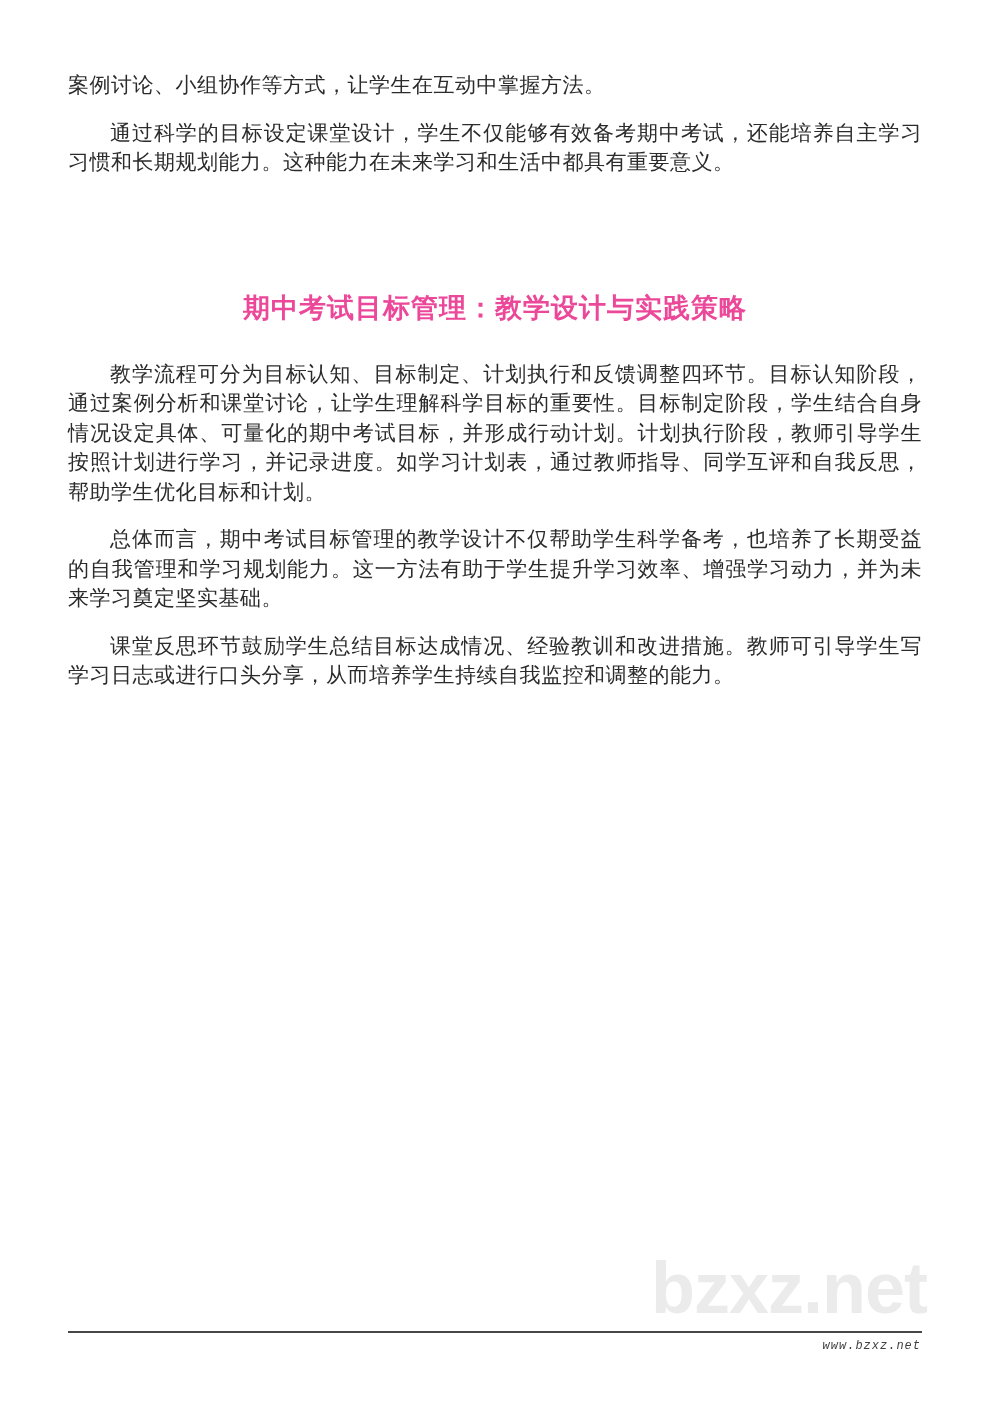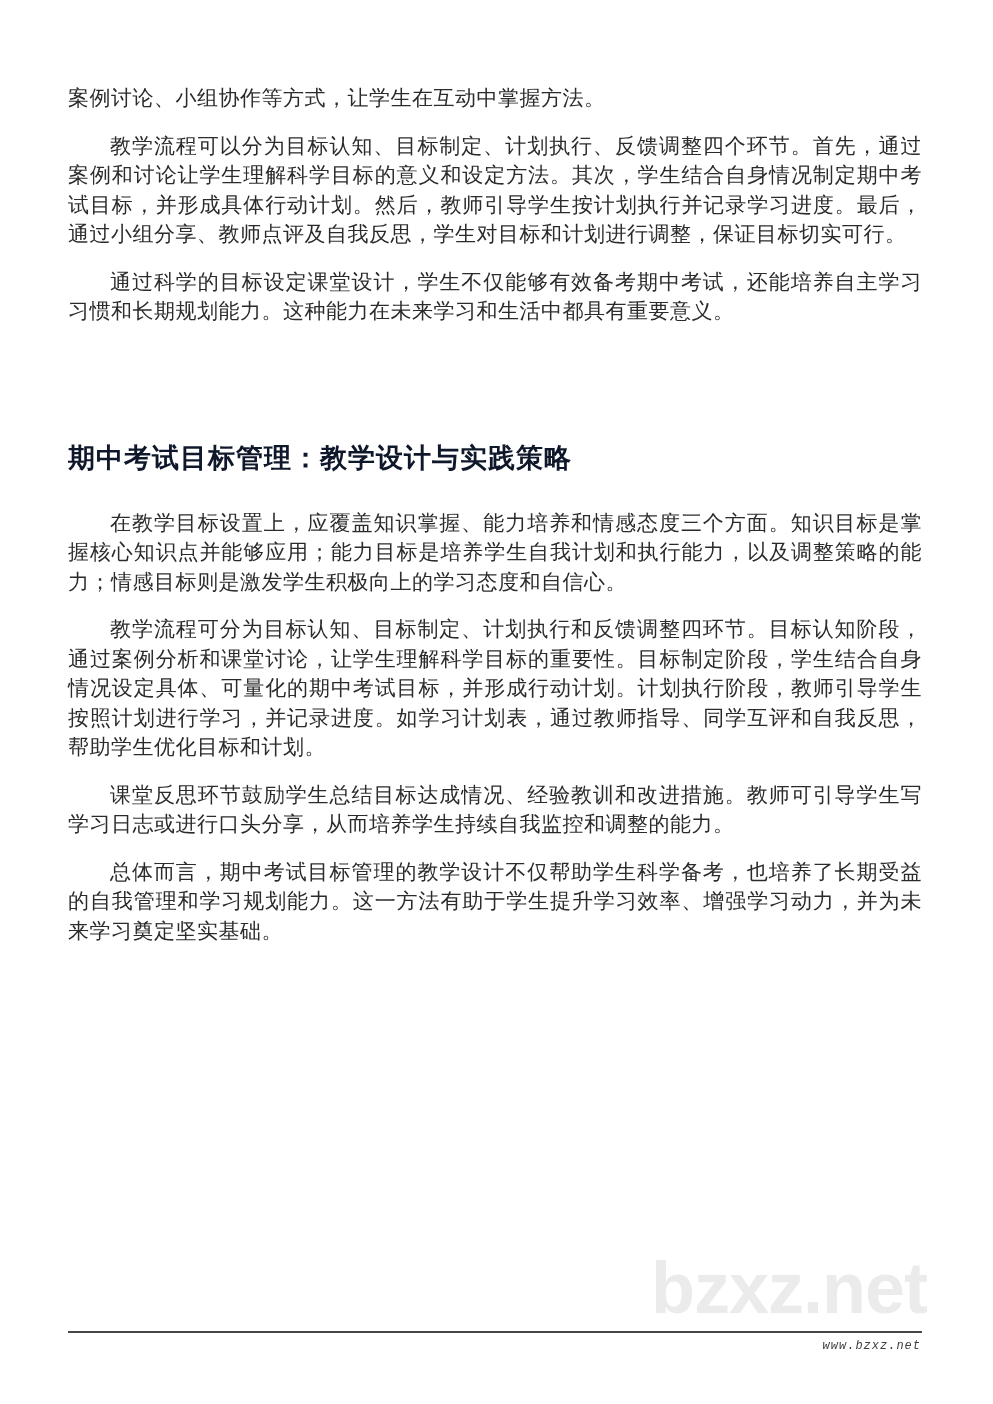--- a/index.html
+++ b/index.html
@@ -12,39 +12,41 @@
     width: 993px;
     height: 1404px;
     background: #ffffff;
     overflow: hidden;
     font-family: "Liberation Serif", "DejaVu Serif", serif;
     color: #2b2b2b;
   }
   .content {
     position: absolute;
     left: 68px;
-    top: 84px;
+    top: 72px;
     width: 854px;
+    font-family: Liberation Mono, monospace;
   }
   .content p {
     margin: 0 0 18px 0;
     font-size: 21px;
     line-height: 29.5px;
     text-align: justify;
     letter-spacing: 0.5px;
   }
   .content p.indent {
     text-indent: 2em;
   }
   h1.article-title {
     margin: 112px 0 32px 0;
     font-size: 27px;
     line-height: 38px;
     font-weight: bold;
-    color: #0f172a;
+    text-align: center;
+    color: #ec4899;
     letter-spacing: 1px;
   }
   .watermark {
     position: absolute;
     right: 66px;
     top: 1252px;
     font-family: "Liberation Sans", "DejaVu Sans", sans-serif;
     font-weight: bold;
     font-size: 72px;
     line-height: 1;
@@ -73,36 +75,34 @@
 </style>
 </head>
 <body>
 
 <div class="page">
 
   <div class="content">
 
     <p>案例讨论、小组协作等方式，让学生在互动中掌握方法。</p>
 
-    <p class="indent">教学流程可以分为目标认知、目标制定、计划执行、反馈调整四个环节。首先，通过案例和讨论让学生理解科学目标的意义和设定方法。其次，学生结合自身情况制定期中考试目标，并形成具体行动计划。然后，教师引导学生按计划执行并记录学习进度。最后，通过小组分享、教师点评及自我反思，学生对目标和计划进行调整，保证目标切实可行。</p>
 
 
     <p class="indent">通过科学的目标设定课堂设计，学生不仅能够有效备考期中考试，还能培养自主学习习惯和长期规划能力。这种能力在未来学习和生活中都具有重要意义。</p>
 
     <h1 class="article-title">期中考试目标管理：教学设计与实践策略</h1>
 
 
-    <p class="indent">在教学目标设置上，应覆盖知识掌握、能力培养和情感态度三个方面。知识目标是掌握核心知识点并能够应用；能力目标是培养学生自我计划和执行能力，以及调整策略的能力；情感目标则是激发学生积极向上的学习态度和自信心。</p>
 
 
     <p class="indent">教学流程可分为目标认知、目标制定、计划执行和反馈调整四环节。目标认知阶段，通过案例分析和课堂讨论，让学生理解科学目标的重要性。目标制定阶段，学生结合自身情况设定具体、可量化的期中考试目标，并形成行动计划。计划执行阶段，教师引导学生按照计划进行学习，并记录进度。如学习计划表，通过教师指导、同学互评和自我反思，帮助学生优化目标和计划。</p>
 
+    <p class="indent">总体而言，期中考试目标管理的教学设计不仅帮助学生科学备考，也培养了长期受益的自我管理和学习规划能力。这一方法有助于学生提升学习效率、增强学习动力，并为未来学习奠定坚实基础。</p>
+
     <p class="indent">课堂反思环节鼓励学生总结目标达成情况、经验教训和改进措施。教师可引导学生写学习日志或进行口头分享，从而培养学生持续自我监控和调整的能力。</p>
-
-    <p class="indent">总体而言，期中考试目标管理的教学设计不仅帮助学生科学备考，也培养了长期受益的自我管理和学习规划能力。这一方法有助于学生提升学习效率、增强学习动力，并为未来学习奠定坚实基础。</p>
 
   </div>
 
   <div class="watermark">bzxz.net</div>
 
   <div class="footer-rule"></div>
 
   <div class="footer-url">www.bzxz.net</div>
 
 </div>

